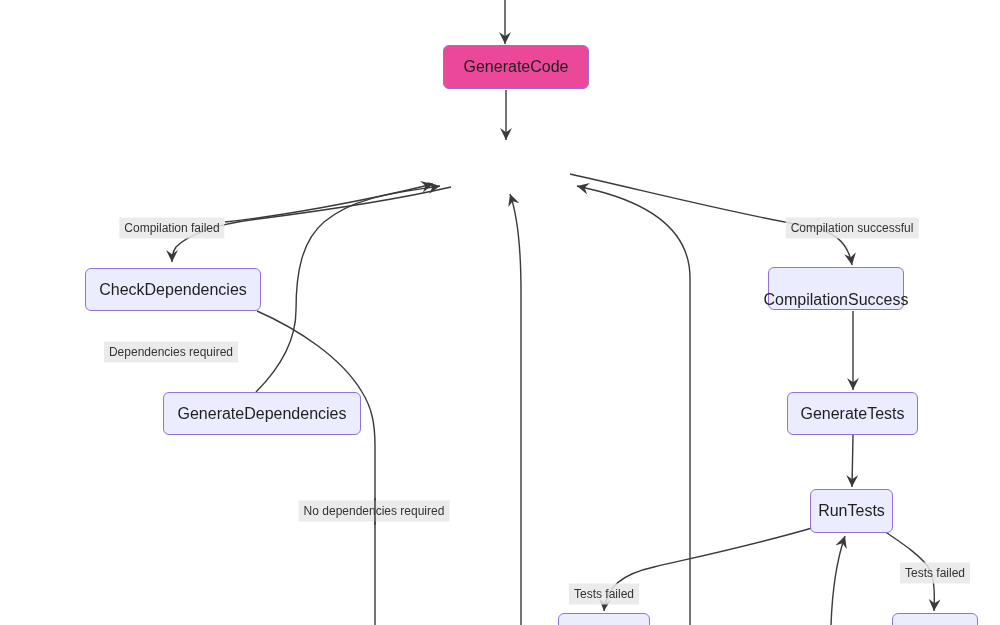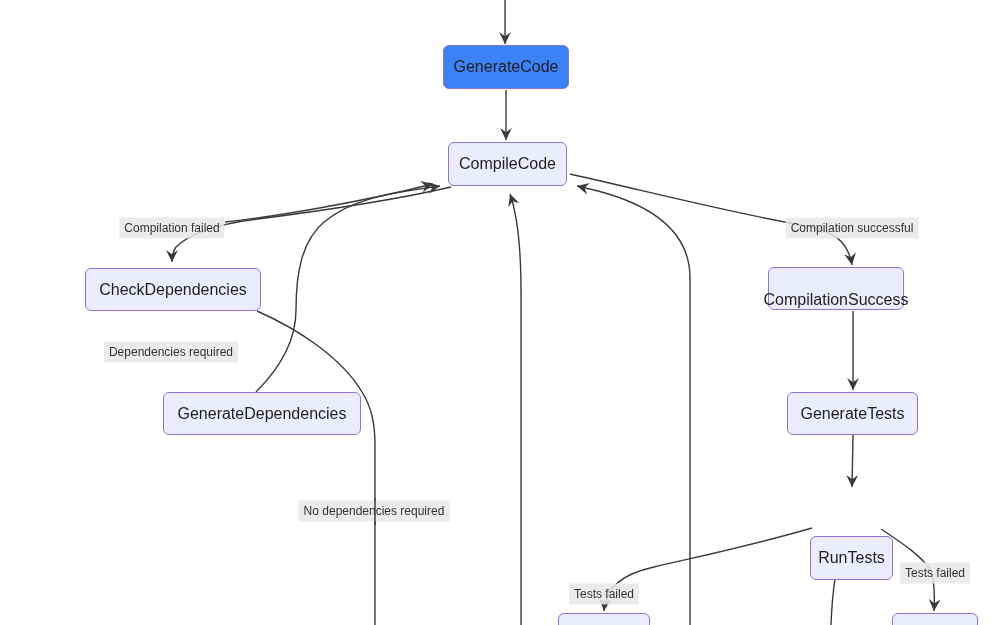--- a/index.html
+++ b/index.html
@@ -47,39 +47,36 @@
     </svg>
     <div class="edge-label" style="left: 172px; top: 228px; background: rgba(232, 232, 232, 0.85); color: rgb(51, 51, 51);">Compilation failed</div>
     <div class="edge-label" style="left: 852px; top: 228px; background: rgba(232, 232, 232, 0.85); color: rgb(51, 51, 51);">Compilation successful</div>
     <div class="edge-label" style="left: 171px; top: 352px; background: rgba(232, 232, 232, 0.85); color: rgb(51, 51, 51);">Dependencies required</div>
     <div class="edge-label" style="left: 374px; top: 511px; background: rgba(232, 232, 232, 0.85); color: rgb(51, 51, 51);">No dependencies required</div>
     <div class="edge-label" style="left: 604px; top: 574px; background: rgba(232, 232, 232, 0.85); color: rgb(51, 51, 51); margin-top: 20px;">Tests failed</div>
     <div class="edge-label" style="left: 935px; top: 573px; background: rgba(232, 232, 232, 0.85); color: rgb(51, 51, 51);">Tests failed</div>
     <svg width="1000" height="625" viewBox="0 0 1000 625" class="overlay-layer">
       <path d="M375,498 L375,525" fill="none" stroke="#3a3a3a" stroke-width="1.4"></path>
     </svg>
-    <div class="node" style="left: 443px; top: 45px; width: 126px; height: 44px; background: #3b82f6; border-color: rgb(147, 112, 219); color: rgb(31, 31, 31);">
+    <div class="node" style="left: 443px; top: 45px; width: 146px; height: 44px; background: #ec4899; border-color: rgb(147, 112, 219); color: rgb(31, 31, 31);">
       <span>GenerateCode</span>
-    </div>
-    <div class="node" style="left: 448px; top: 142px; width: 119px; height: 44px; background: rgb(236, 236, 255); border-color: rgb(147, 112, 219); color: rgb(31, 31, 31);">
-      <span>CompileCode</span>
     </div>
     <div class="node" style="left: 85px; top: 268px; width: 176px; height: 43px; background: rgb(236, 236, 255); border-color: rgb(147, 112, 219); color: rgb(31, 31, 31);">
       <span>CheckDependencies</span>
     </div>
     <div class="node" style="left: 134px; top: 392px; width: 198px; height: 43px; background: rgb(236, 236, 255); border-color: rgb(147, 112, 219); color: rgb(31, 31, 31); margin-left: 29px;">
       <span>GenerateDependencies</span>
     </div>
     <div class="node" style="left: 768px; top: 267px; width: 136px; height: 43px; background: rgb(236, 236, 255); border-color: rgb(147, 112, 219); color: rgb(31, 31, 31); align-items: flex-end;">
       <span>CompilationSuccess</span>
     </div>
     <div class="node" style="left: 787px; top: 392px; width: 131px; height: 43px; background: rgb(236, 236, 255); border-color: rgb(147, 112, 219); color: rgb(31, 31, 31);">
       <span>GenerateTests</span>
     </div>
-    <div class="node" style="left: 810px; top: 489px; width: 83px; height: 44px; background: rgb(236, 236, 255); border-color: rgb(147, 112, 219); color: rgb(31, 31, 31); margin-top: 47px;">
+    <div class="node" style="left: 810px; top: 489px; width: 83px; height: 44px; background: rgb(236, 236, 255); border-color: rgb(147, 112, 219); color: rgb(31, 31, 31);">
       <span>RunTests</span>
     </div>
     <div class="node" style="left: 558px; top: 613px; width: 92px; height: 40px; background: rgb(236, 236, 255); border-color: rgb(147, 112, 219); color: rgb(31, 31, 31);">
       <span></span>
     </div>
     <div class="node" style="left: 892px; top: 613px; width: 86px; height: 40px; background: rgb(236, 236, 255); border-color: rgb(147, 112, 219); color: rgb(31, 31, 31);">
       <span></span>
     </div>
   </div>
 

